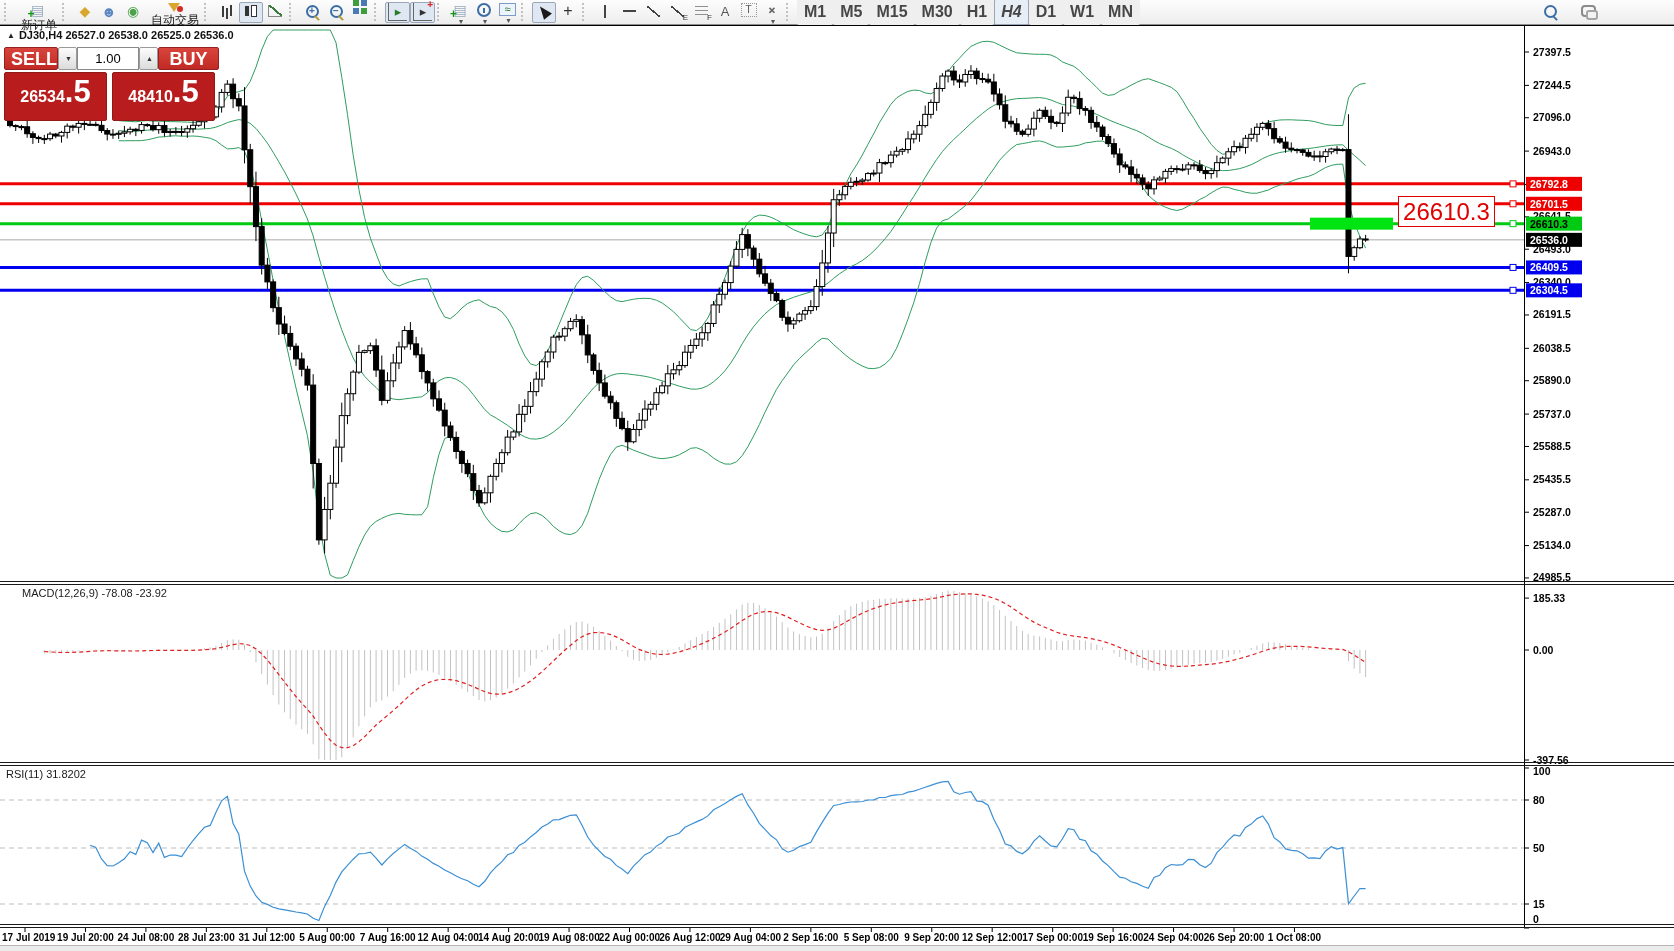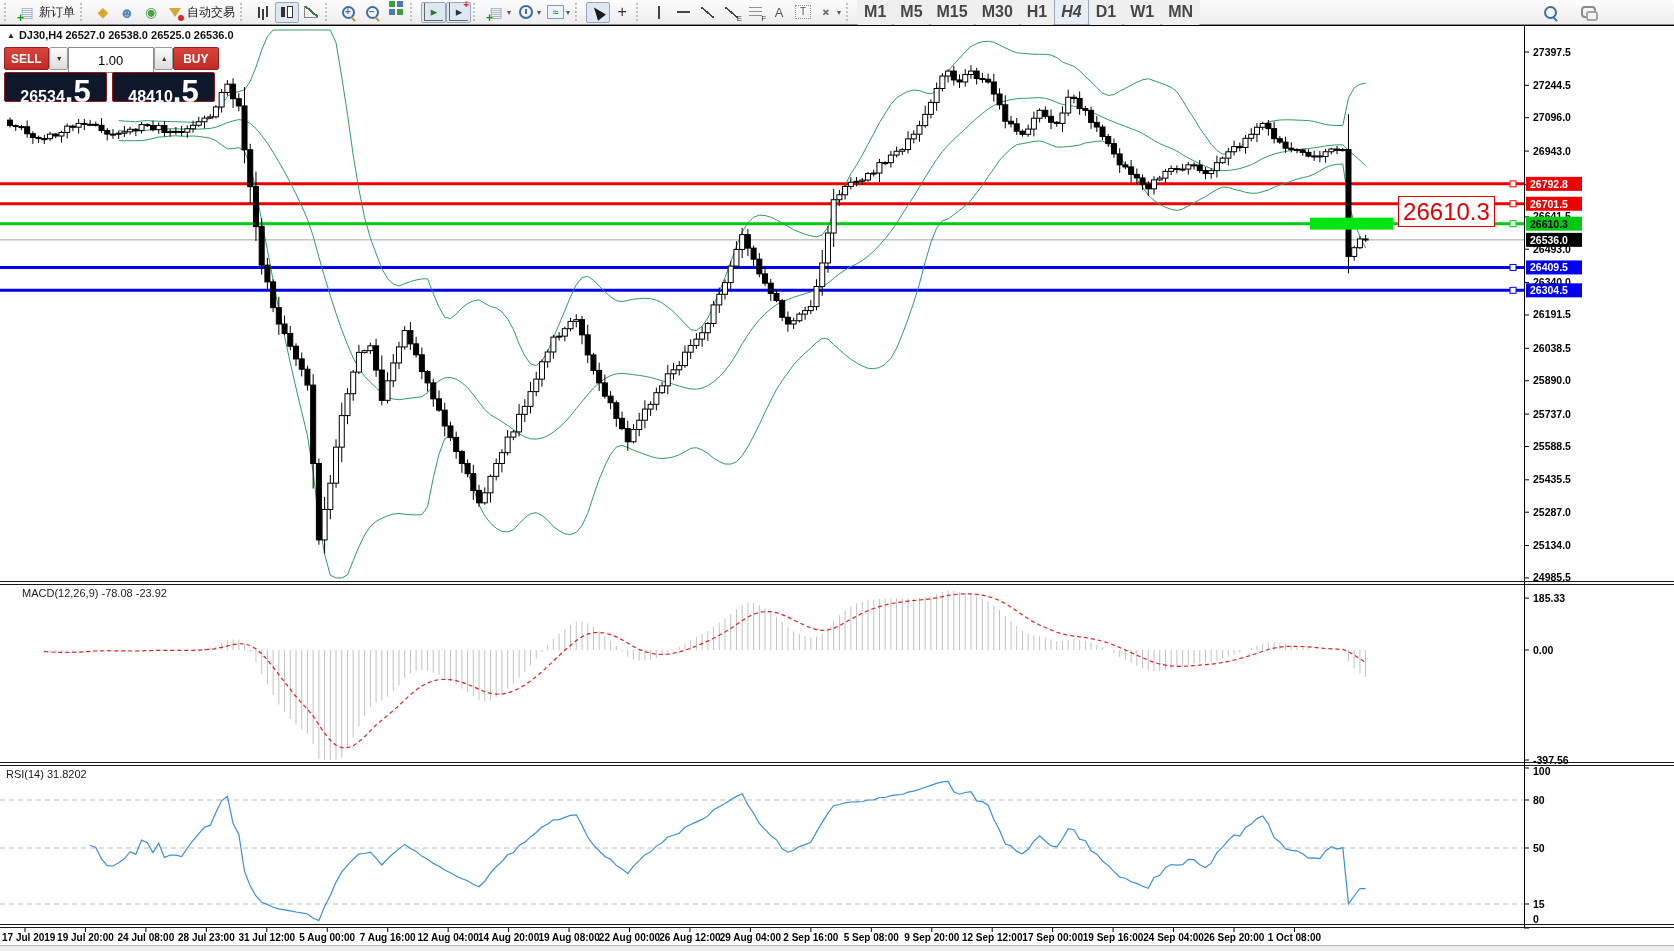--- a/index.html
+++ b/index.html
@@ -5,22 +5,22 @@
   html,body{margin:0;padding:0;background:#fff;width:1674px;height:951px;overflow:hidden;
     font-family:"Liberation Sans",sans-serif;-webkit-font-smoothing:antialiased;}
   #app{position:relative;width:1674px;height:951px;background:#fff;}
   svg text{font-family:"Liberation Sans",sans-serif;}
 
   
   #toolbar{position:absolute;left:0;top:0;width:1674px;height:25px;z-index:30;
     background:linear-gradient(#fdfdfd,#ededed);border-bottom:1px solid #8e8e8e;
     display:flex;align-items:center;padding:0 2px;box-sizing:border-box;}
   .tb-grip{width:5px;height:18px;border-left:2px dotted #c2c2c2;margin:0 4px 0 2px;}
-  .tb-btn{height:21px;min-width:23px;display:flex;align-items:center;justify-content:flex-end;
-    border:1px solid transparent;border-radius:2px;background:transparent;padding:0 2px;cursor:default;}
+  .tb-btn{height:21px;min-width:23px;display:flex;align-items:center;justify-content:space-between;
+    border:1px solid transparent;border-radius:2px;background:transparent;padding:0 2px;cursor:default;flex-direction:column;}
   .tb-btn.active{border-color:#9aa7b8;background:#dfe8f2;}
   .tb-label{font-size:12px;color:#222;margin-left:3px;white-space:nowrap;}
   .caret{font-size:8px;color:#555;margin-left:2px;}
   .tf{font-size:16px;font-weight:700;color:#474747;padding:3px 6px;border:1px solid transparent;border-radius:2px;}
   .tf.active{border-color:#9aa7b8;background:#e7eef6;font-style:italic;}
   #tb-right{margin-left:auto;display:flex;align-items:center;padding-right:72px;gap:14px;}
 
   
   .icn{width:18px;height:17px;position:relative;display:inline-flex;align-items:center;justify-content:center;font-size:13px;line-height:1;}
   .s-doc-plus::before{content:"▤";color:#95a9bd;font-size:14px;}
@@ -65,27 +65,27 @@
   .s-chat::after{content:"";position:absolute;right:-1px;bottom:0;width:8px;height:6px;border:2px solid #a5a5a5;border-radius:3px;background:#f3f3f3;}
 
   
   .ovl{position:absolute;z-index:20;}
   #symbol-title{left:7px;top:29px;font-size:11px;font-weight:700;color:#111;display:flex;align-items:center;gap:4px;}
   #symbol-title .tri{font-size:8px;color:#222;}
 
   #trade-panel{left:4px;top:47px;width:215px;}
   .tp-row{display:flex;height:23px;}
   .tp-btn{border:1px solid #952020;background:linear-gradient(#d8453c,#c12a24);color:#fff;font-weight:700;
-    font-size:12px;font-family:"Liberation Sans",sans-serif;border-radius:2px;}
+    font-size:18px;font-family:"Liberation Sans",sans-serif;border-radius:2px;}
   .tp-btn.sell{width:54px;}
   .tp-btn.buy{width:82px;}
   .tp-spin{width:19px;border:1px solid #9a9a9a;background:linear-gradient(#fcfcfc,#dcdcdc);color:#333;font-size:7px;border-radius:2px;}
-  .tp-vol{width:60px;border:1px solid #8a8a8a;text-align:center;font-size:13px;font-family:"Liberation Sans",sans-serif;padding:12px;}
+  .tp-vol{width:60px;border:1px solid #8a8a8a;text-align:center;font-size:13px;font-family:"Liberation Sans",sans-serif;padding:0;}
   .tp-prices{display:flex;gap:5px;margin-top:2px;}
-  .tp-price{width:103px;height:30px;background:#0f172a;border:1px solid #8f1a16;border-radius:2px;color:#fff;
+  .tp-price{width:103px;height:49px;background:#b91c1c;border:1px solid #8f1a16;border-radius:2px;color:#fff;
     display:flex;align-items:baseline;justify-content:center;padding-top:1px;box-sizing:border-box;}
   .tp-price .small{font-size:16px;font-weight:700;line-height:36px;}
   .tp-price .big{font-size:31px;font-weight:700;}
 
   .ind-label{font-size:11px;color:#1a1a1a;}
   #macd-label{left:6px;top:587px;margin-left:16px;}
   #rsi-label{left:6px;top:768px;}
 
   #annotation{left:1316px;top:293px;font-size:28px;font-weight:700;color:#00c23e;
     text-shadow:2px 2px 0 #1d5c22;letter-spacing:6px;white-space:nowrap;}
@@ -1076,18 +1076,18 @@
         <span class="big">.5</span>
       </div>
       <div class="tp-price">
         <span class="small">48410</span>
         <span class="big">.5</span>
       </div>
     </div>
   </div>
 
   <div class="ovl ind-label" id="macd-label">MACD(12,26,9) -78.08 -23.92</div>
-  <div class="ovl ind-label" id="rsi-label">RSI(14) 31.8202</div>
+  <div class="ovl ind-label" id="rsi-label">RSI(11) 31.8202</div>
 
   <div class="ovl" id="callout">26610.3</div>
 
   <div class="ovl" id="status-strip"></div>
 </div>
 
 </body></html>

